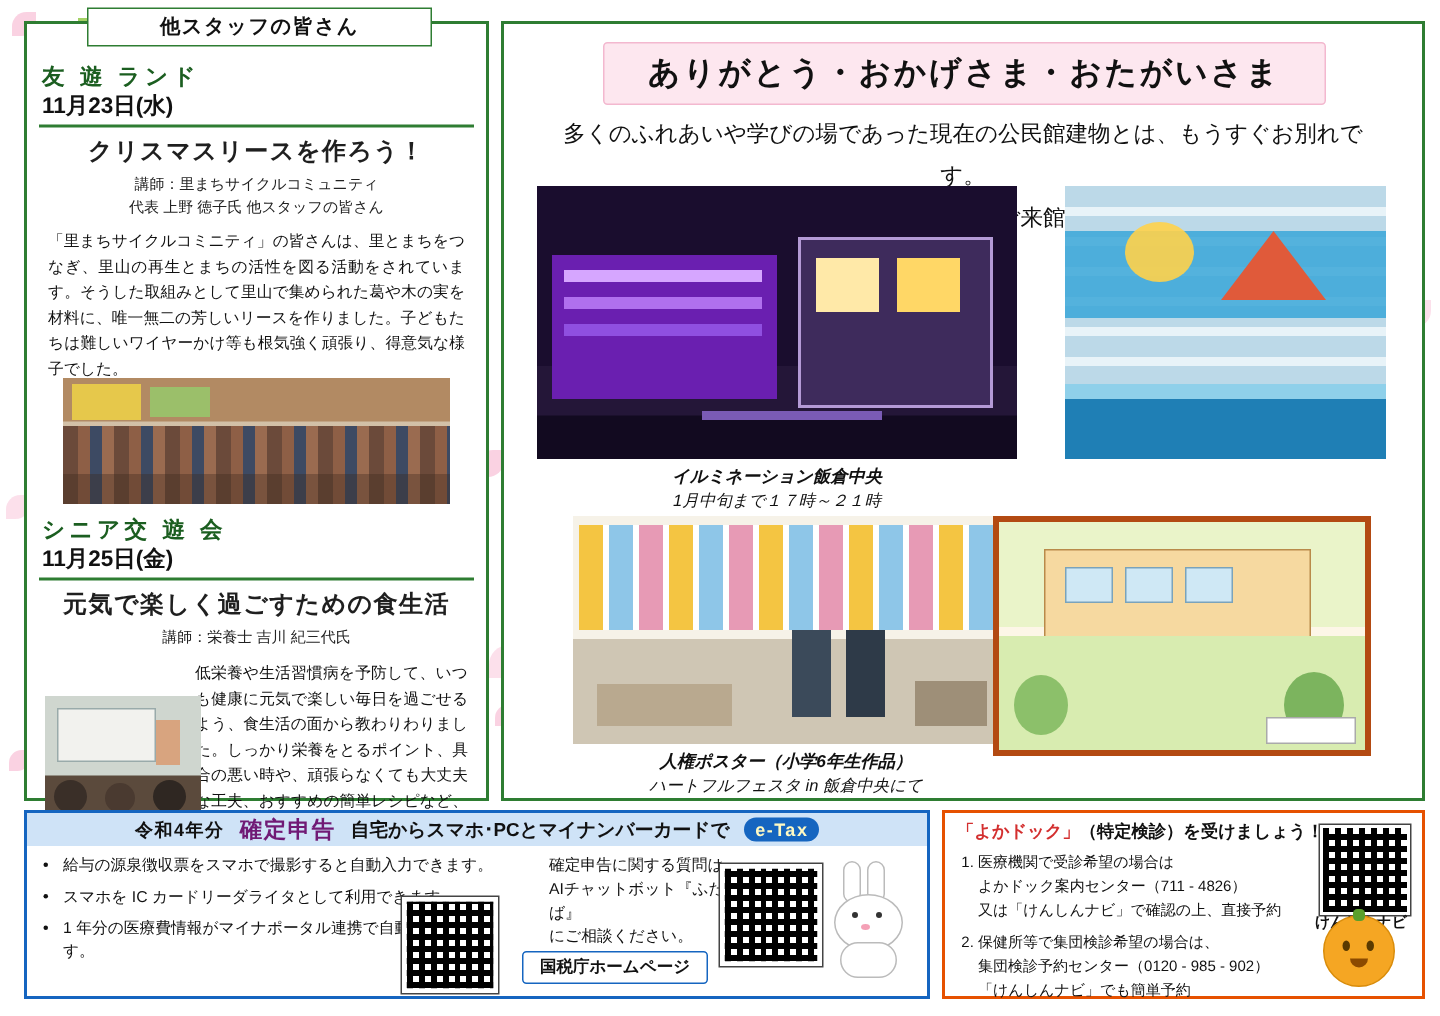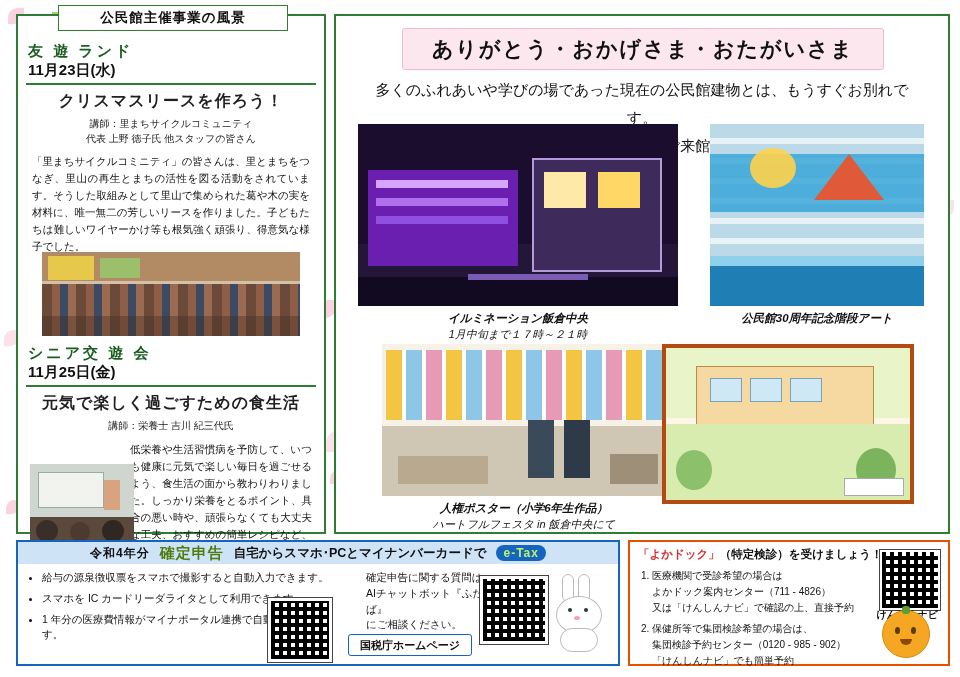--- a/index.html
+++ b/index.html
@@ -70,24 +70,24 @@
   
   .tax-box{
     position:absolute;left:16px;top:540px;width:600px;height:122px;
     border:2px solid #1565c0;background:#ffffff;
   }
   .tax-hdr{
     position:absolute;left:0;top:0;width:100%;height:22px;background:#cfe3f7;
     display:flex;align-items:center;justify-content:center;gap:10px;
   }
   .tax-hdr .r4{font-size:12px;font-weight:bold;color:#111;letter-spacing:1px;}
-  .tax-hdr .kakutei{font-size:15px;font-weight:bold;color:#4d7c0f;letter-spacing:1px;}
+  .tax-hdr .kakutei{font-size:15px;font-weight:bold;color:#701a75;letter-spacing:1px;}
   .tax-hdr .sub{font-size:12.5px;font-weight:bold;color:#111;}
   .etax{
-    display:inline-block;background:#1565c0;color:#bef264;border-radius:9px;
+    display:inline-block;background:#1565c0;color:#fef9c3;border-radius:9px;
     font-size:12px;font-weight:bold;padding:1px 7px;letter-spacing:1px;
   }
   .tax-list{position:absolute;left:8px;top:28px;width:290px;font-size:10.5px;line-height:1.5;}
   .tax-list li{margin-bottom:5px;}
   .bubble{
     position:absolute;left:316px;top:28px;width:136px;
     font-size:10.5px;line-height:1.5;color:#111;text-align:left;margin-left:32px;
   }
   .kokuzei{
     position:absolute;left:330px;top:92px;width:122px;height:20px;
@@ -124,21 +124,21 @@
   <div class="leaf" style="left:340px;top:14px;width:26px;height:16px;background:#7cc242;"></div>
   <div class="leaf" style="left:362px;top:30px;width:20px;height:12px;background:#5fae33;"></div>
   <div class="petal" style="left:392px;top:18px;width:18px;height:18px;background:#f8c3d8;"></div>
   <div class="petal" style="left:884px;top:34px;width:22px;height:22px;background:#f9cade;"></div>
   <div class="petal" style="left:924px;top:54px;width:16px;height:16px;background:#f8c3d8;"></div>
   <div class="petal" style="left:936px;top:200px;width:18px;height:18px;background:#fbd5e4;"></div>
   <div class="petal" style="left:4px;top:330px;width:16px;height:16px;background:#fbd5e4;"></div>
   <div class="petal" style="left:6px;top:500px;width:14px;height:14px;background:#f8c3d8;"></div>
 
   <div class="left-col">
-    <div class="left-title">公民館主催事業の風景</div>
+    <div class="left-title">他スタッフの皆さん</div>
 
     <div class="event" style="margin-top:26px;">
       <div class="ev-hdr">
         <span class="ev-name">友 遊 ランド</span>
         <span class="ev-date">11月23日(水)</span>
       </div>
       <div class="ev-rule"></div>
       <div class="ev-sub">クリスマスリースを作ろう！</div>
       <div class="ev-lect">講師：里まちサイクルコミュニティ</div>
       <div class="ev-lect2">代表 上野 徳子氏 他スタッフの皆さん</div>
@@ -206,24 +206,20 @@
 
     <div class="photo" style="left:374px;top:108px;width:214px;height:182px;">
       <div class="inner" style="background:#dfe6ea;position:relative;">
         <div style="position:absolute;left:0;top:0;width:100%;height:100%;background:repeating-linear-gradient(#bcd9e8 0 14px,#e8f3f8 14px 20px);"></div>
         <div style="position:absolute;left:0;top:30px;width:100%;height:58px;background:#3aa6d8;opacity:.85;"></div>
         <div style="position:absolute;left:40px;top:24px;width:46px;height:40px;background:#ffd24a;border-radius:50%;opacity:.9;"></div>
         <div style="position:absolute;left:104px;top:30px;width:70px;height:46px;background:#e05a3a;clip-path:polygon(0 100%,50% 0,100% 100%);"></div>
         <div style="position:absolute;left:0;bottom:0;width:100%;height:40px;background:#1f7fb5;"></div>
         <div style="position:absolute;left:0;bottom:40px;width:100%;height:10px;background:#8fd0ea;"></div>
       </div>
-    </div>
-    <div class="cap" style="left:374px;top:294px;width:214px;">
-      <b>公民館30周年記念階段アート</b><br>
-      <span></span>
     </div>
 
     <div class="photo" style="left:46px;top:328px;width:284px;height:152px;">
       <div class="inner" style="background:#efe9dd;position:relative;">
         <div style="position:absolute;left:0;top:0;width:100%;height:54%;background:#f6f2e8;"></div>
         <div style="position:absolute;left:4px;top:6px;width:276px;height:70px;background:repeating-linear-gradient(90deg,#f4c542 0 16px,#ffffff 16px 20px,#8ec6e8 20px 36px,#ffffff 36px 40px,#e79ab5 40px 56px,#ffffff 56px 60px);"></div>
         <div style="position:absolute;left:0;bottom:0;width:100%;height:46%;background:#cfc6b4;"></div>
         <div style="position:absolute;left:146px;bottom:18px;width:26px;height:58px;background:#3b4a5a;"></div>
         <div style="position:absolute;left:182px;bottom:18px;width:26px;height:58px;background:#2e3a48;"></div>
         <div style="position:absolute;left:16px;bottom:12px;width:90px;height:28px;background:#b9a98f;"></div>

